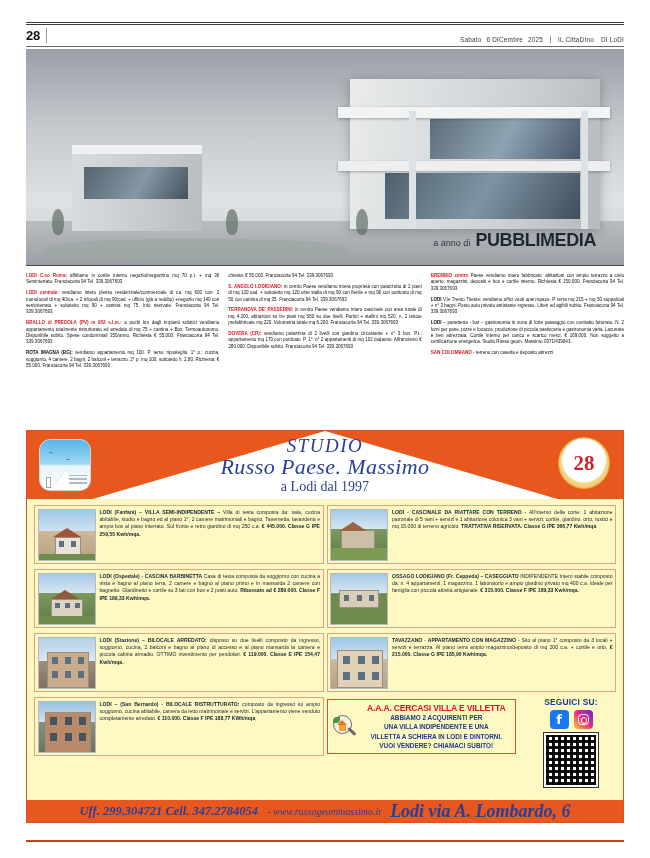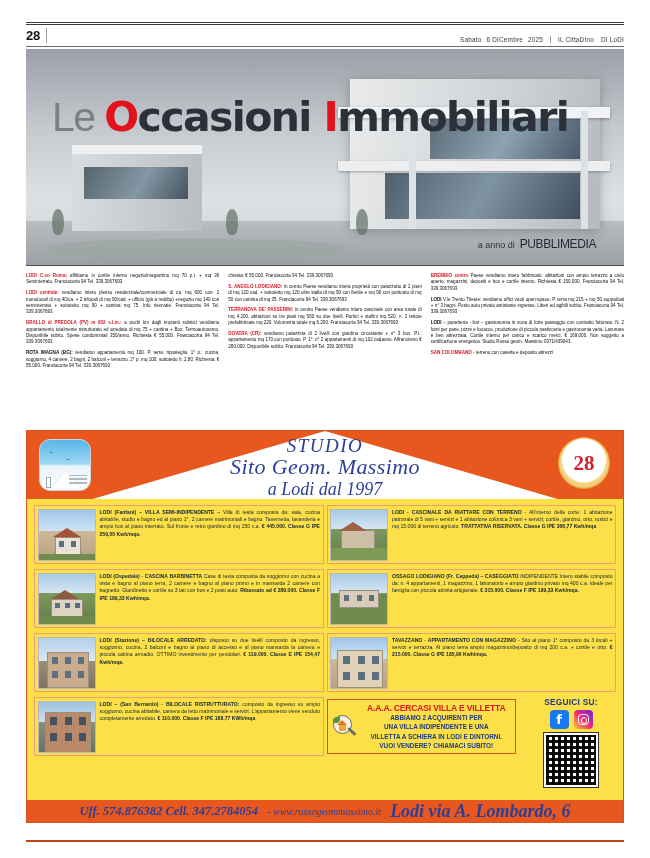--- a/index.html
+++ b/index.html
@@ -59,21 +59,21 @@
     white-space:nowrap;
   }
   .t-le { color:#7c8084; font-weight:normal; font-family:"Liberation Sans", sans-serif; }
   .t-dark { color:#2b3138; }
   .t-red { color:#e1141e; }
   .hero-credit {
     position:absolute; right:28px; bottom:14px;
     display:flex; align-items:baseline; gap:5px;
     font-size:9px; color:#2e3640;
   }
-  .hero-credit .pm { font-size:12px; font-weight:normal; letter-spacing:-0.4px; color:#1f2733; }
+  .hero-credit .pm { font-size:18px; font-weight:bold; letter-spacing:-0.4px; color:#1f2733; }
   .hero-rule { border-bottom:1.2px solid #4a4a4a; }
 
   
   .classifieds {
     display:flex; gap:9px;
     margin-top:7px; height:148px; overflow:hidden;
   }
   .ccol { width:195px; }
   .ccol p {
     margin:0 0 4.2px 0;
@@ -81,21 +81,21 @@
     text-align:justify; color:#111;
     font-family:"Liberation Sans", sans-serif;
   }
   .ccol b.loc { color:#d81824; font-weight:bold; }
   .ccol b.loc2 { color:#111; font-weight:bold; }
 
   
   .ad {
     position:relative; margin-top:9px;
     border:1.4px solid #d8541f;
-    background:#fde047;
+    background:#fef9c3;
     height:393px;
   }
   .ad-head {
     position:relative; height:68px; background:#e8571d; overflow:hidden;
   }
   .ad-head-white {
     position:absolute; left:0; right:0; top:0; height:68px;
     background:#ffffff;
     clip-path:polygon(11% 100%, 50% 0%, 89% 100%);
   }
@@ -113,21 +113,21 @@
   }
   .ad-logo .chim { position:absolute; left:6px; bottom:2px; width:5px; height:11px; background:#fff; border:.5px solid #9aa8b2; }
   .ad-logo .lines { position:absolute; right:3px; bottom:4px; width:18px; }
   .ad-logo .lines i { display:block; height:1.4px; background:#aebcc6; margin-bottom:2.4px; }
   .ad-title-wrap {
     position:absolute; left:0; right:0; top:4px; text-align:center;
     font-family:"Liberation Serif", serif; color:#2b3f96;
   }
   .ad-t1 { font-size:19px; letter-spacing:1.5px; font-style:italic; }
   .ad-t2 { font-size:22px; font-style:italic; margin-top:-3px; letter-spacing:.4px; }
-  .ad-t3 { font-size:18px; font-style:italic; margin-top:-1px; }
+  .ad-t3 { font-size:14px; margin-top:-1px; }
   .ad-badge {
     position:absolute; right:13px; top:6px; width:52px; height:52px; border-radius:50%;
     background:radial-gradient(circle at 50% 45%,#fff 58%,#f6d88f 60%,#e0a93a 100%);
     border:1.6px solid #e6a62e; display:flex; align-items:center; justify-content:center;
   }
   .ad-badge span { color:#d3202a; font-size:21px; font-weight:bold; font-family:"Liberation Serif", serif; }
 
   .ad-body { display:flex; gap:3px; padding:6px 7px 0 7px; }
   .ad-col { width:308px; display:flex; flex-direction:column; gap:5px; }
 
@@ -218,23 +218,20 @@
     <div class="bld b-slab2"></div>
     <div class="bld b-col1"></div>
     <div class="bld b-col2"></div>
     <div class="bld b-wingL"></div>
     <div class="bld b-wingL2"></div>
     <div class="bld b-wingGlass"></div>
     <div class="bld b-tree" style="left:26px;"></div>
     <div class="bld b-tree" style="left:200px;"></div>
     <div class="bld b-tree" style="left:330px;"></div>
 
-    <div class="hero-title">
-      <span class="t-le">Le </span><span class="t-red">O</span><span class="t-dark">ccasioni </span><span class="t-red">I</span><span class="t-dark">mmobiliari</span>
-    </div>
 
     <div class="hero-credit">
       <span>a anno di</span>
       <span class="pm">PUBBLIMEDIA</span>
     </div>
   </div>
   <div class="hero-rule"></div>
 
   <div class="classifieds">
 
@@ -272,21 +269,21 @@
         <span class="chim"></span>
         <span class="lines">
             <i></i>
             <i></i>
             <i></i>
           </span>
       </div>
 
       <div class="ad-title-wrap">
         <div class="ad-t1">STUDIO</div>
-        <div class="ad-t2">Sito Geom. Massimo</div>
+        <div class="ad-t2">Russo Paese. Massimo</div>
         <div class="ad-t3">a Lodi dal 1997</div>
       </div>
 
       <div class="ad-badge">
         <span>28</span>
       </div>
     </div>
 
     <div class="ad-body">
 
@@ -412,20 +409,20 @@
                 </span>
             </div>
             <div class="qr"></div>
           </div>
         </div>
 
       </div>
     </div>
 
     <div class="ad-foot">
-      <span class="f1">Uff. 574.876382 Cell. 347.2784054</span>
+      <span class="f1">Uff. 299.304721 Cell. 347.2784054</span>
       <span class="f2">- www.russogeommassimo.it</span>
       <span class="f3">Lodi via A. Lombardo, 6</span>
     </div>
   </div>
 
   <div class="bottom-rule"></div>
 </div>
 
 </body></html>

